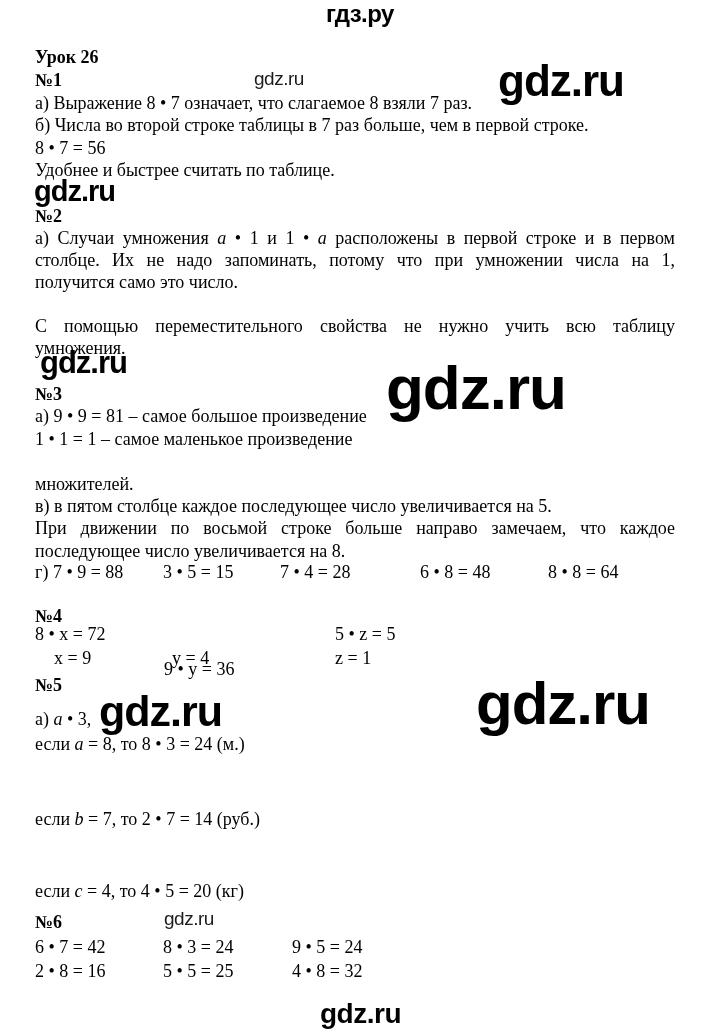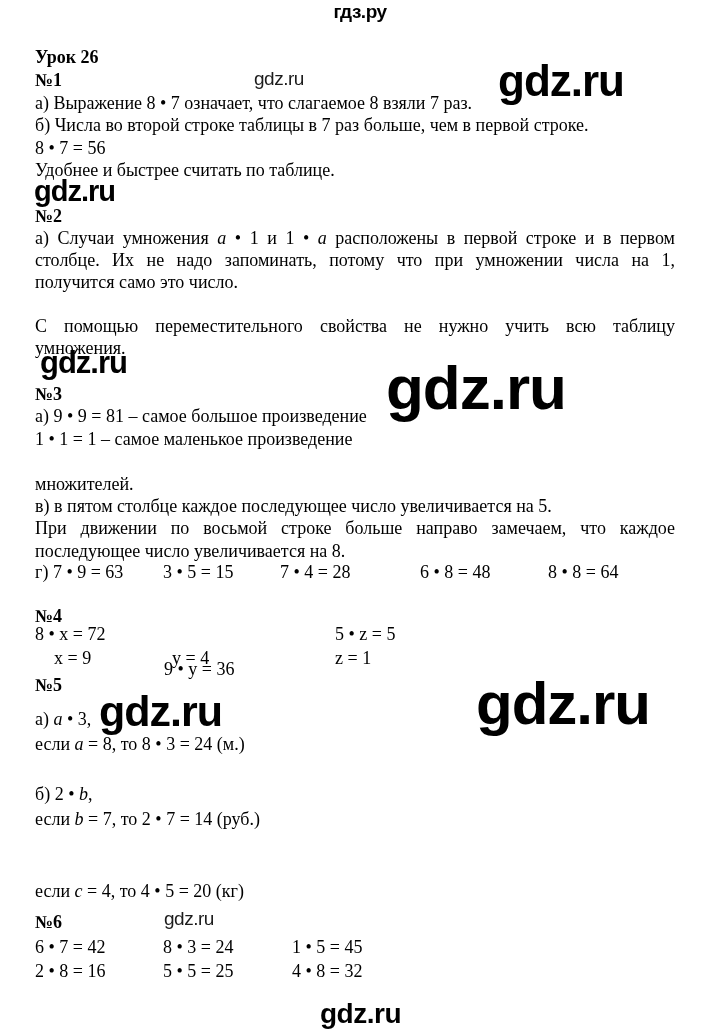--- a/index.html
+++ b/index.html
@@ -27,21 +27,21 @@
     position:absolute; left:0; right:0; text-align:center;
     font-family:"Liberation Sans", sans-serif; font-weight:bold;
     letter-spacing:-0.5px; line-height:1;
   }
 </style>
 </head>
 <body>
 
 <div class="page">
 
-  <div class="site-header" style="top:2px; font-size:19px;">гдз.ру</div>
+  <div class="site-header" style="top:2px; font-size:24px;">гдз.ру</div>
 
   <div class="line bold" style="top:46px;">Урок 26</div>
 
   <div class="line bold" style="top:69px;">№1</div>
   <div class="wm wm-thin" style="left:254px; top:69px; font-size:19px;">gdz.ru</div>
   <div class="wm" style="left:498px; top:59px; font-size:44px;">gdz.ru</div>
 
   <div class="line" style="top:92px;">а) Выражение 8 • 7 означает, что слагаемое 8 взяли 7 раз.</div>
   <div class="line" style="top:114px;">б) Числа во второй строке таблицы в 7 раз больше, чем в первой строке.</div>
   <div class="line" style="top:137px;">8 • 7 = 56</div>
@@ -62,21 +62,21 @@
   <div class="wm" style="left:386px; top:357px; font-size:62px;">gdz.ru</div>
 
   <div class="line bold" style="top:383px;">№3</div>
   <div class="line" style="top:405px; width:350px;">а) 9 • 9 = 81 – самое большое произведение</div>
   <div class="line" style="top:428px;">1 • 1 = 1 – самое маленькое произведение</div>
   <div class="line" style="top:473px;">множителей.</div>
   <div class="line" style="top:495px;">в) в пятом столбце каждое последующее число увеличивается на 5.</div>
   <div class="line just" style="top:517px;">При движении по восьмой строке больше направо замечаем, что каждое</div>
   <div class="line" style="top:540px;">последующее число увеличивается на 8.</div>
   <div class="row" style="top:562px;">
-    <span class="cell" style="left:0px;">г) 7 • 9 = 63</span>
+    <span class="cell" style="left:0px;">г) 7 • 9 = 88</span>
     <span class="cell" style="left:128px;">3 • 5 = 15</span>
     <span class="cell" style="left:245px;">7 • 4 = 28</span>
     <span class="cell" style="left:385px;">6 • 8 = 48</span>
     <span class="cell" style="left:513px;">8 • 8 = 64</span>
   </div>
 
   <div class="line bold" style="top:605px;">№4</div>
   <div class="row" style="top:624px;">
     <span class="cell" style="left:0px;">8 • x = 72</span>
     <span class="cell" style="left:129px;margin-top:35px;">9 • y = 36</span>
@@ -92,38 +92,35 @@
   <div class="wm" style="left:99px; top:690px; font-size:43px;">gdz.ru</div>
   <div class="wm" style="left:476px; top:674px; font-size:60px;">gdz.ru</div>
 
   <div class="line" style="top:708px;">
     <span>а) </span><span class="ital">a</span><span> • 3,</span>
   </div>
   <div class="line" style="top:733px;">
     <span>если </span><span class="ital">a</span><span> = 8, то 8 • 3 = 24 (м.)</span>
   </div>
 
-  <div class="line" style="top:783px;">
-    <span>б) 2 • </span><span class="ital">b</span><span>,</span>
-  </div>
   <div class="line" style="top:808px;">
     <span>если </span><span class="ital">b</span><span> = 7, то 2 • 7 = 14 (руб.)</span>
   </div>
 
   <div class="line" style="top:880px;">
     <span>если </span><span class="ital">c</span><span> = 4, то 4 • 5 = 20 (кг)</span>
   </div>
 
   <div class="line bold" style="top:911px;">№6</div>
   <div class="wm wm-thin" style="left:164px; top:909px; font-size:19px;">gdz.ru</div>
 
   <div class="row" style="top:937px;">
     <span class="cell" style="left:0px;">6 • 7 = 42</span>
     <span class="cell" style="left:128px;">8 • 3 = 24</span>
-    <span class="cell" style="left:257px;">1 • 5 = 45</span>
+    <span class="cell" style="left:257px;">9 • 5 = 24</span>
   </div>
   <div class="row" style="top:961px;">
     <span class="cell" style="left:0px;">2 • 8 = 16</span>
     <span class="cell" style="left:128px;">5 • 5 = 25</span>
     <span class="cell" style="left:257px;">4 • 8 = 32</span>
   </div>
 
   <div class="wm" style="left:320px; top:1000px; font-size:28px; letter-spacing:-0.5px;">gdz.ru</div>
 
 </div>

